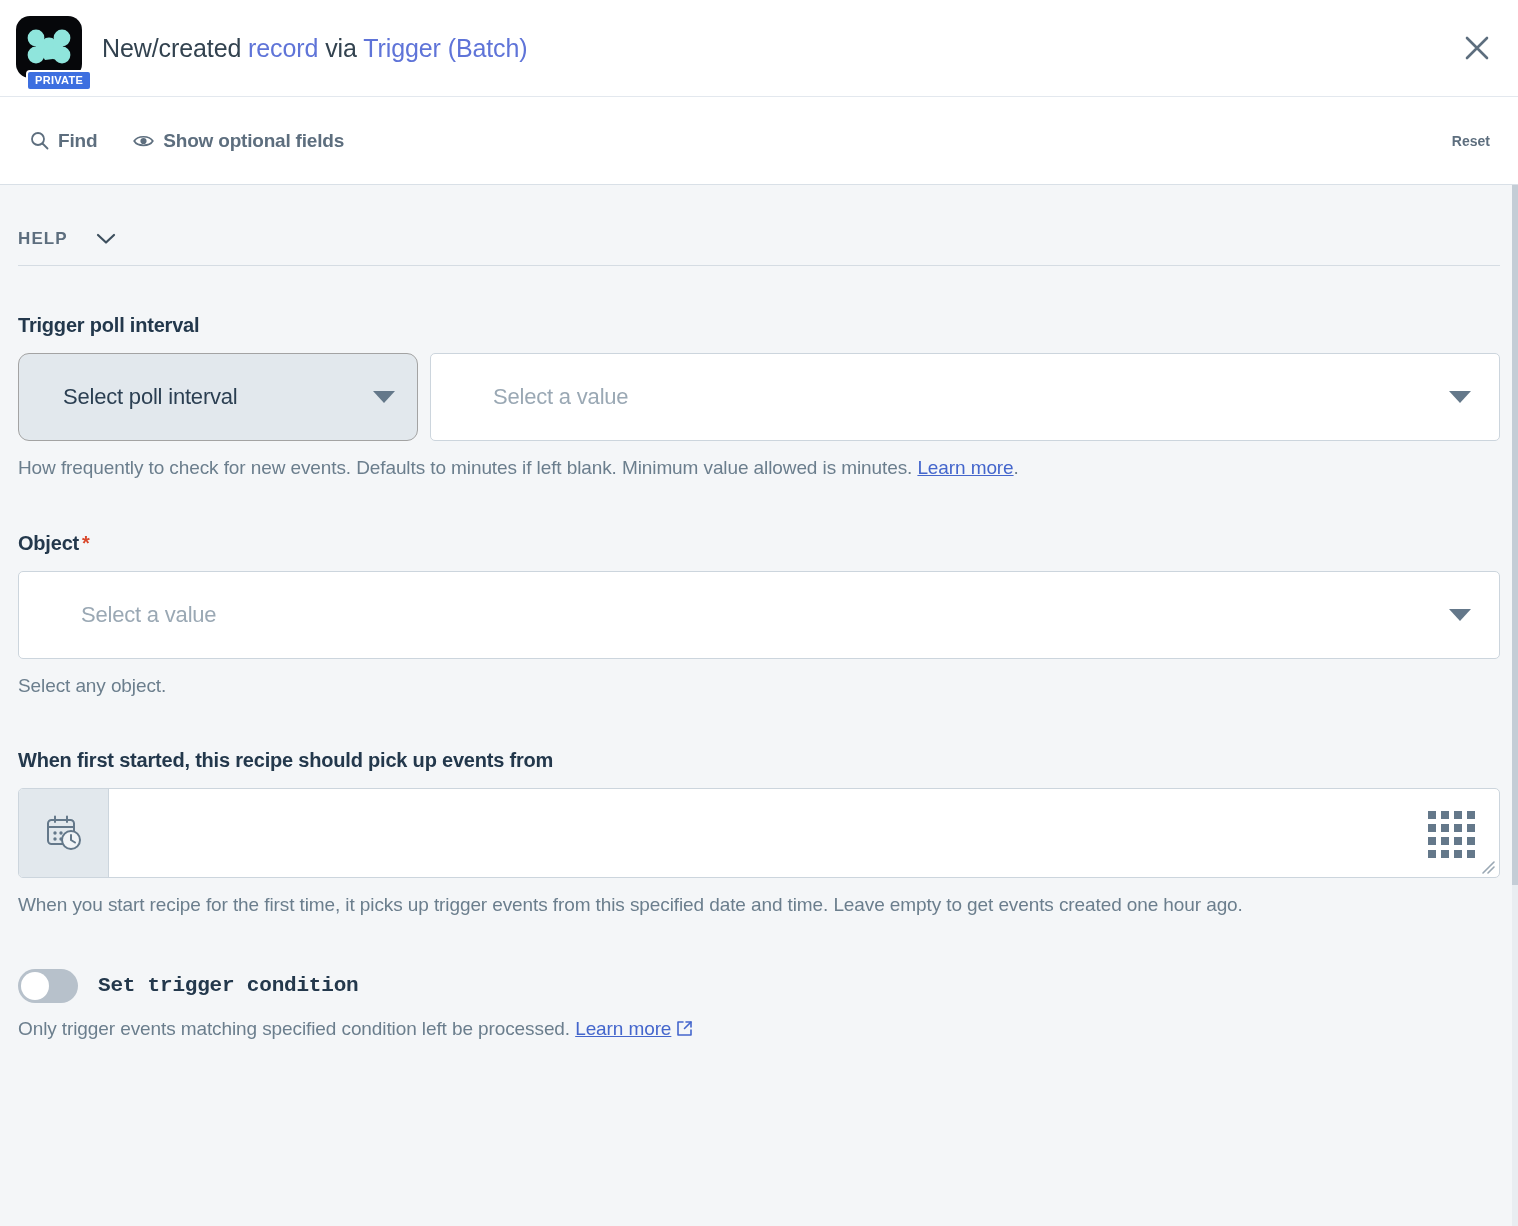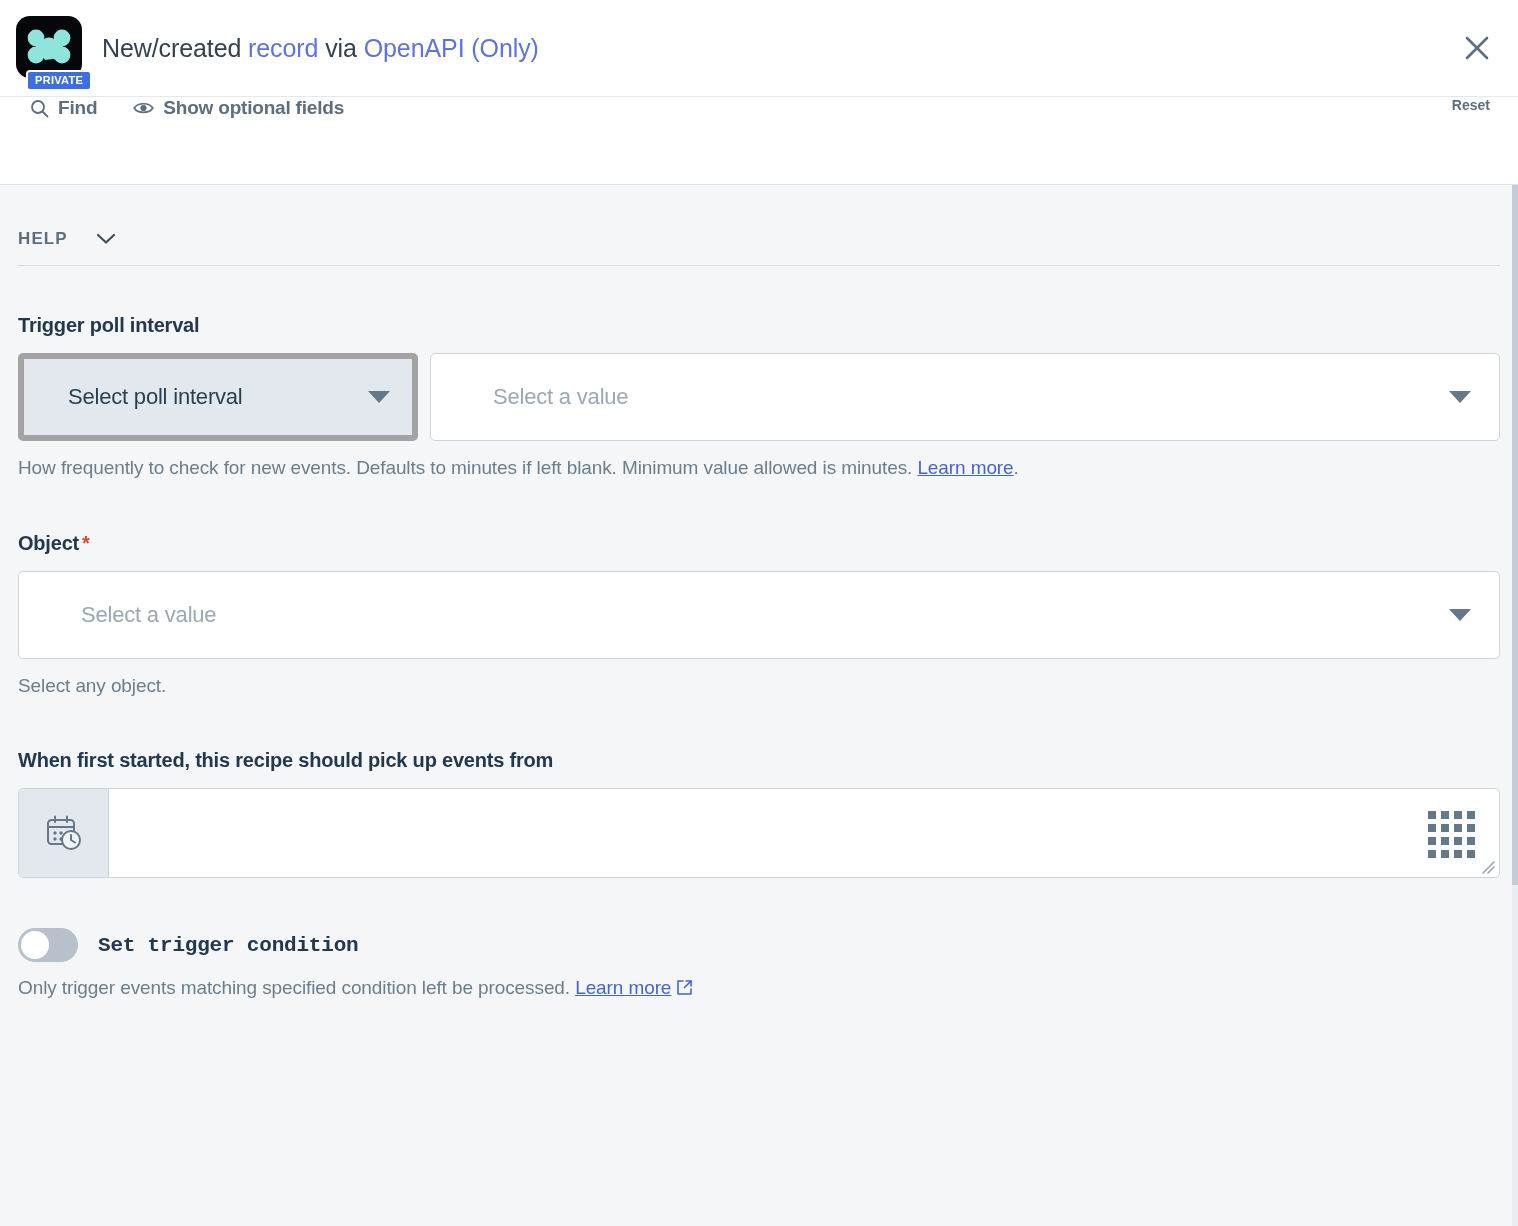--- a/index.html
+++ b/index.html
@@ -75,21 +75,21 @@
     cursor: pointer;
     background: none; border: none; padding: 0;
   }
 
   
   .toolbar {
     height: 88px;
     background: #ffffff;
     border-bottom: 1px solid #d9e0e7;
     display: flex;
-    align-items: flex-start;
+    align-items: center;
     padding: 0 26px 0 30px;
     flex: 0 0 auto;
     position: relative;
   }
   .tool-btn {
     display: inline-flex;
     align-items: center;
     gap: 9px;
     font-size: 19px;
     font-weight: bold;
@@ -174,22 +174,22 @@
   }
 
   .field-block { margin-bottom: 50px; }
 
   
   .row { display: flex; align-items: stretch; gap: 12px; }
 
   .select-box {
     height: 88px;
     background: #e2e8ed;
-    border: 6px solid #a3a3a3;
-    border-radius: 5px;
+    border: 1px solid #a3a3a3;
+    border-radius: 11px;
     display: flex;
     align-items: center;
     justify-content: space-between;
     padding: 0 22px 0 44px;
     width: 400px;
     cursor: pointer;
     flex: 0 0 auto;
   }
   .select-box .txt {
     font-size: 22px;
@@ -317,21 +317,21 @@
             <circle cx="35" cy="26" r="8.4"></circle>
             <path d="M9 9 L22 30 L35 9 L35 26 L22 9 L9 26 Z"></path>
             <path d="M4 8 L14 8 L26 30 L18 31 Z"></path>
             <path d="M30 8 L40 8 L30 31 L22 29 Z"></path>
           </g>
         </svg>
       </div>
       <span class="private-badge">PRIVATE</span>
     </div>
     <div class="header-title">
-      <span>New/created </span><span class="lnk">record</span><span> via </span><span class="lnk">OpenAPI (Only)</span>
+      <span>New/created </span><span class="lnk">record</span><span> via </span><span class="lnk">Trigger (Batch)</span>
     </div>
     <button class="close-btn">
       <svg width="26" height="26" viewBox="0 0 26 26">
         <path d="M3 3 L23 23 M23 3 L3 23" stroke="#5d6e7e" stroke-width="2.6" stroke-linecap="round" fill="none"></path>
       </svg>
     </button>
   </div>
 
   <div class="toolbar">
     <button class="tool-btn">
@@ -421,20 +421,21 @@
             <i></i>
           <i></i>
             <i></i>
             <i></i>
             <i></i>
         </div>
         <svg class="resize-handle" viewBox="0 0 16 16">
           <path d="M15 4 L4 15 M15 9 L9 15" stroke="#9aa8b4" stroke-width="1.6" stroke-linecap="round"></path>
         </svg>
       </div>
+      <div class="help-text">When you start recipe for the first time, it picks up trigger events from this specified date and time. Leave empty to get events created one hour ago.</div>
     </div>
 
     <div>
       <div class="toggle-row">
         <div class="toggle">
           <span class="knob"></span>
         </div>
         <span class="toggle-label">Set trigger condition</span>
       </div>
       <div class="help-text" style="margin-top:0">

